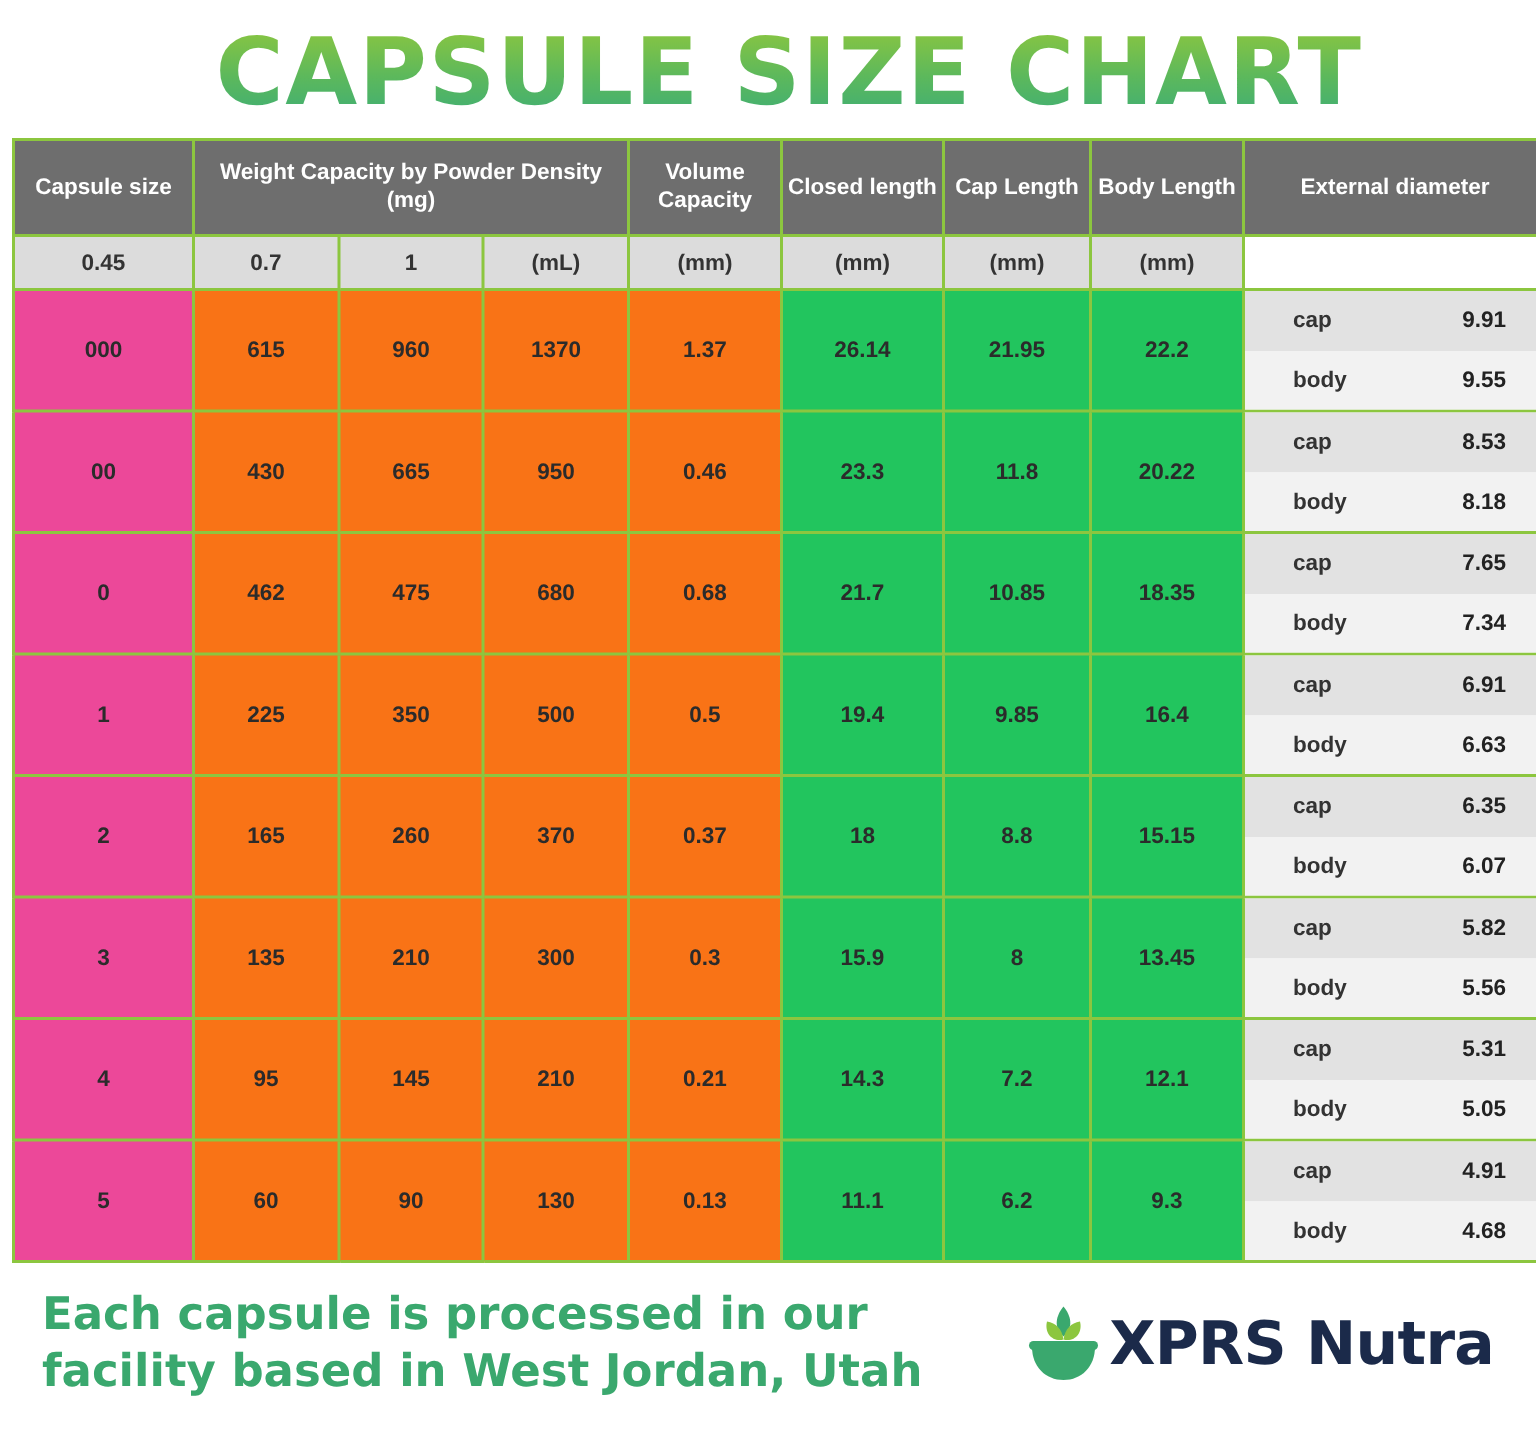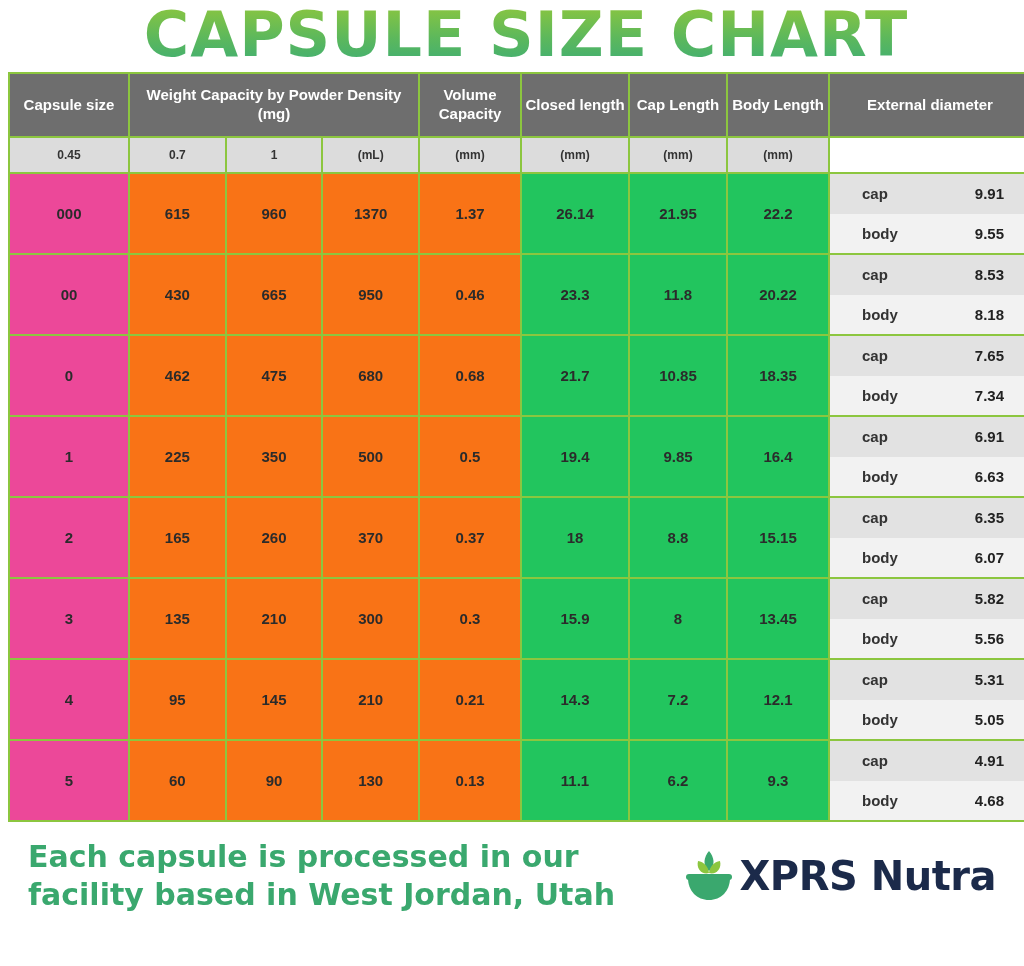--- a/index.html
+++ b/index.html
@@ -16,23 +16,23 @@
   }
   .page {
     position: relative;
     width: 1024px;
     height: 966px;
     box-sizing: border-box;
   }
 
   
   .title-wrap {
-    height: 72px;
+    height: 92px;
     display: flex;
-    align-items: flex-start;
+    align-items: center;
     justify-content: center;
     padding-top: 4px;
     box-sizing: border-box;
     padding-left: 28px;
   }
   .title {
     font-family: "DejaVu Sans", sans-serif;
     font-weight: bold;
     font-size: 62px;
     letter-spacing: 1px;
@@ -76,21 +76,21 @@
   th.hdr-weight { width: 288px; }
   th.hdr-volume { width: 100px; }
   th.hdr-closed { width: 106px; }
   th.hdr-cap { width: 96px; }
   th.hdr-body { width: 100px; }
   th.hdr-ext { width: 200px; }
 
   tr.units-row td {
     background: #dcdcdc;
     height: 34px;
-    font-size: 12px;
+    font-size: 15px;
     font-weight: bold;
     color: #333;
   }
   tr.units-row td.unit-den { width: 96px; }
 
   td.sizecell {
     background: #ec4899;
     font-size: 16px;
   }
   td.datacell-light {

